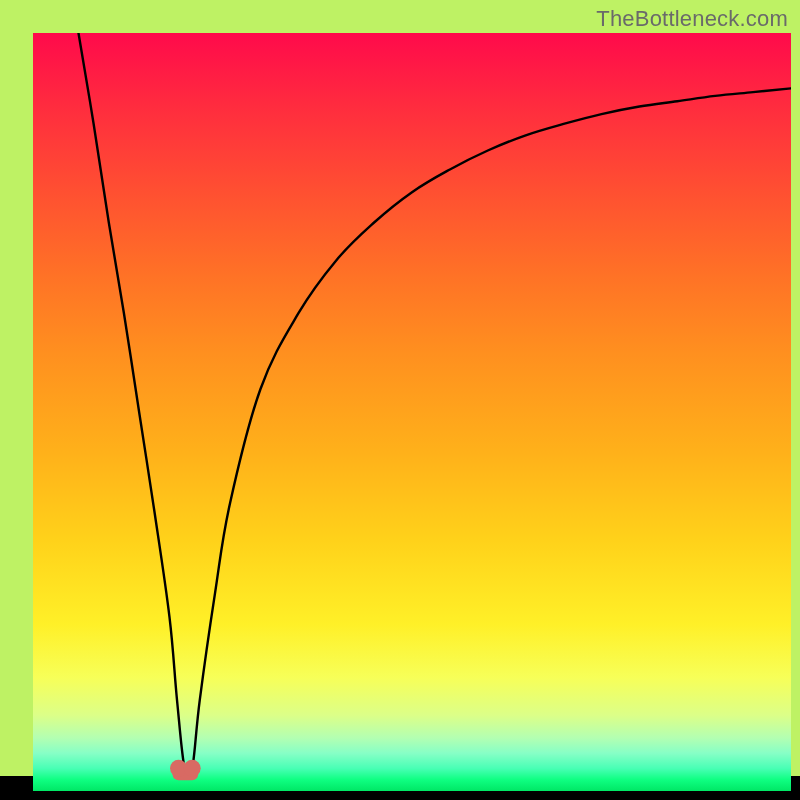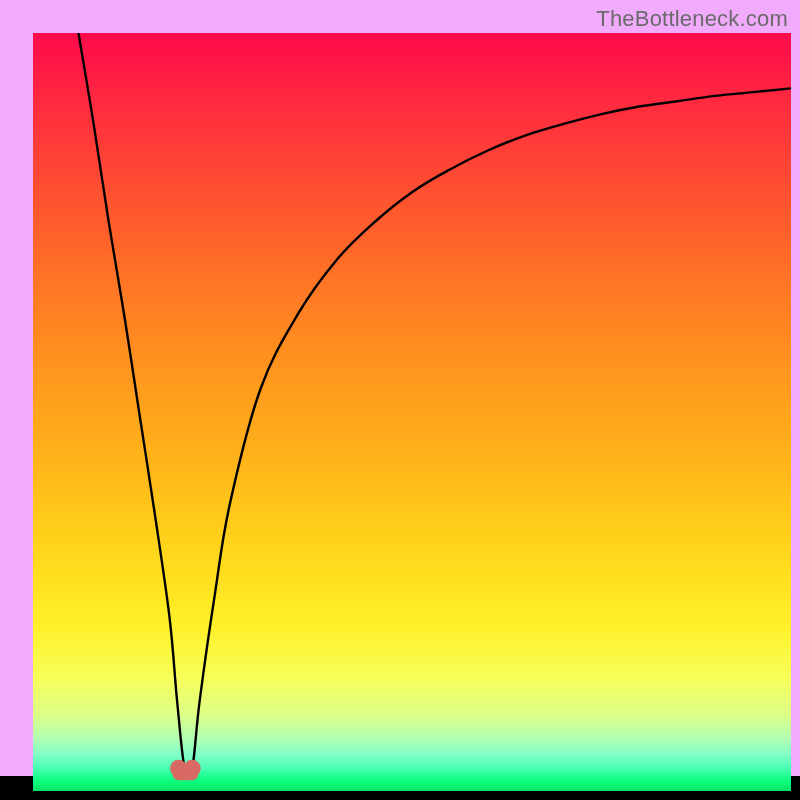--- a/index.html
+++ b/index.html
@@ -8,21 +8,21 @@
     width: 800px;
     height: 800px;
     overflow: hidden;
     background: #000;
     font-family: Arial, Helvetica, sans-serif;
   }
   .frame {
     position: absolute;
     left: 0; top: 0;
     width: 800px; height: 776px;
-    background: #f0abfc;
+    background: #bef264;
   }
   .plot {
     position: absolute;
     left: 33px;
     top: 33px;
     width: 758px;
     height: 758px;
     background: linear-gradient(to bottom,
       #ff0a4b 0%,
       #ff2d3e 10%,

